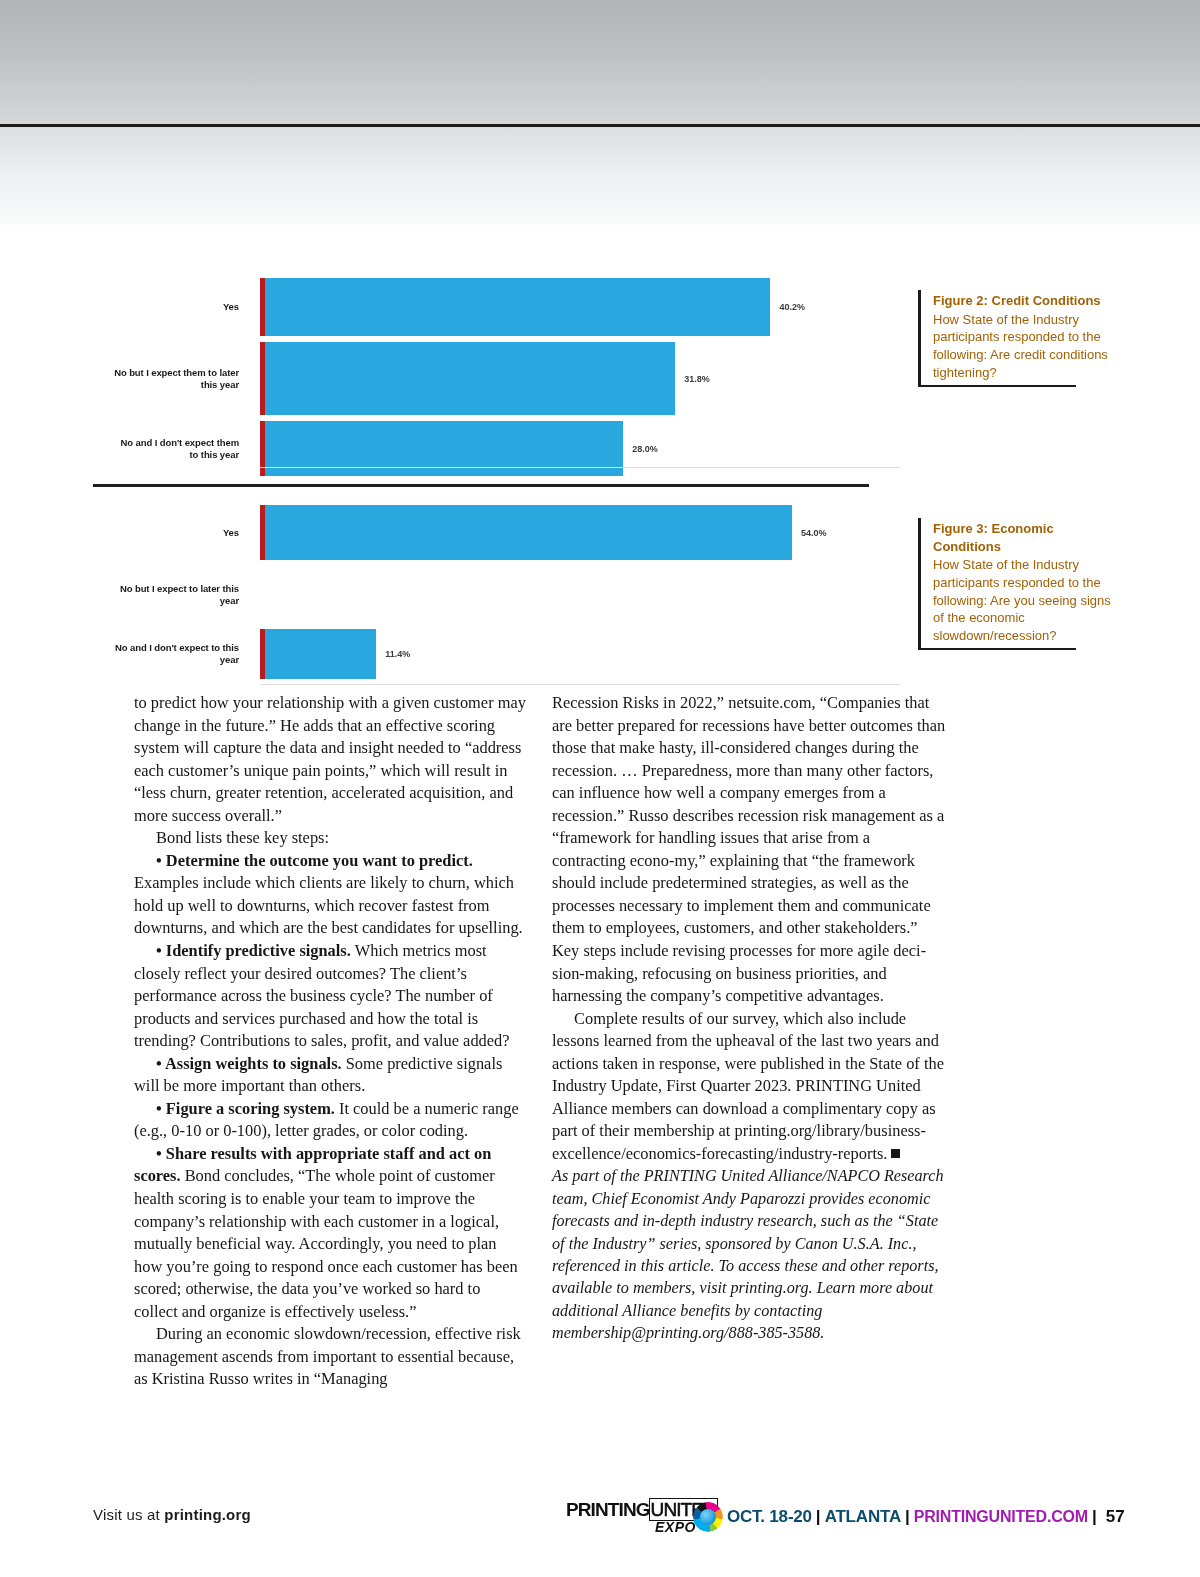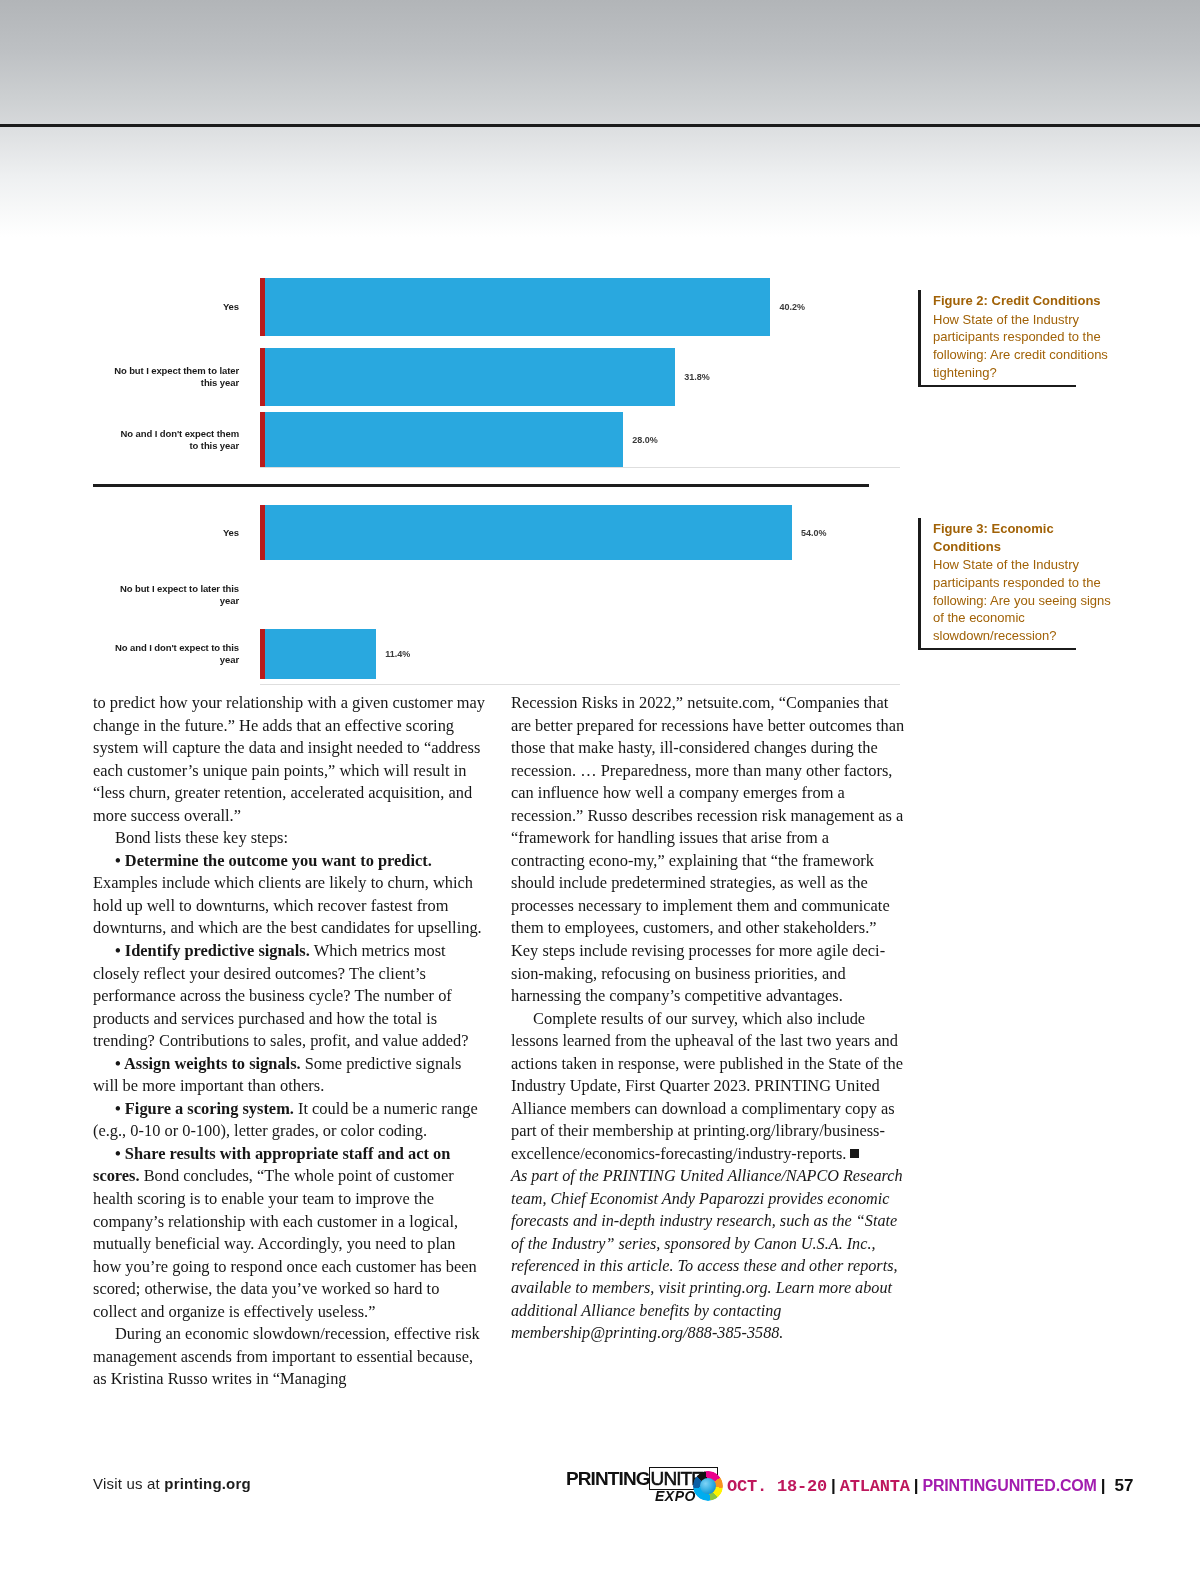--- a/index.html
+++ b/index.html
@@ -139,20 +139,21 @@
   
   .col {
     position: absolute;
     top: 692px;
     width: 394px;
     font-family: "Liberation Serif", serif;
     font-size: 16.4px;
     line-height: 1.375;
     color: #171717;
     text-align: left;
+    margin-left: 41px;
   }
   #col-left { left: 93px; }
   #col-right { left: 511px; }
 
   .col p {
     margin: 0;
   }
   .p-indent { text-indent: 22px; }
   .p-bullet { text-indent: 22px; }
   .p-bullet b { font-weight: bold; }
@@ -169,21 +170,21 @@
     margin-top: 22px;
     font-style: italic;
     font-size: 16.2px;
     line-height: 1.38;
   }
 
   
   .footer {
     position: absolute;
     left: 0;
-    top: 1467px;
+    top: 1498px;
     width: 1037px;
     height: 40px;
   }
   .footer-left {
     position: absolute;
     left: 93px;
     top: 8px;
     font-family: "Liberation Sans", sans-serif;
     font-size: 15px;
     color: #1d1d1d;
@@ -266,24 +267,23 @@
     top: 9px;
     width: 16px;
     height: 16px;
     border-radius: 50%;
     background: radial-gradient(circle at 35% 35%, #7fd4f7 0%, #29a8df 55%, #0c74b8 100%);
   }
 
   .footer-expo {
     font-size: 17px;
     font-weight: bold;
-    color: #be185d;
+    color: #0c4a6e;
     letter-spacing: -0.2px;
     white-space: nowrap;
-    font-family: Liberation Mono, monospace;
   }
   .footer-sep {
     color: #111;
     font-weight: bold;
     margin: 0 4px;
     font-size: 17px;
   }
   .footer-url {
     font-size: 16px;
     font-weight: bold;
@@ -306,21 +306,21 @@
 <div class="band-fade"></div>
 
 <div class="chart" id="chart-credit">
   <div class="bar-row" style="height:58px;">
     <div class="cat-label">Yes</div>
     <div class="bar-track">
       <div class="bar-fill" style="width:79.6%;"></div>
       <div class="bar-value">40.2%</div>
     </div>
   </div>
-  <div class="bar-row" style="height:58px;margin-top:12px;">
+  <div class="bar-row" style="height:73px;margin-top:6px;">
     <div class="cat-label">No but I expect them to later this year</div>
     <div class="bar-track">
       <div class="bar-fill" style="width:64.6%;"></div>
       <div class="bar-value">31.8%</div>
     </div>
   </div>
   <div class="bar-row" style="height:55px;margin-top:6px;">
     <div class="cat-label">No and I don't expect them to this year</div>
     <div class="bar-track">
       <div class="bar-fill" style="width:56.4%;"></div>

